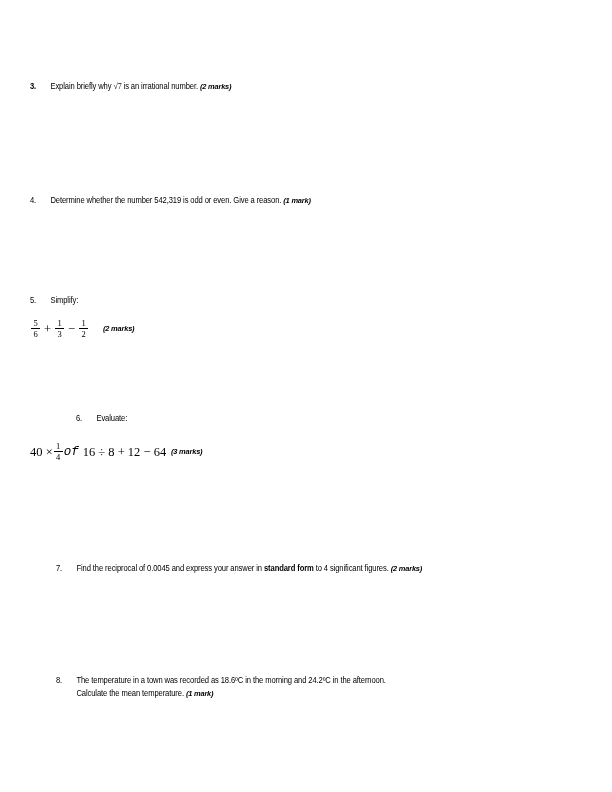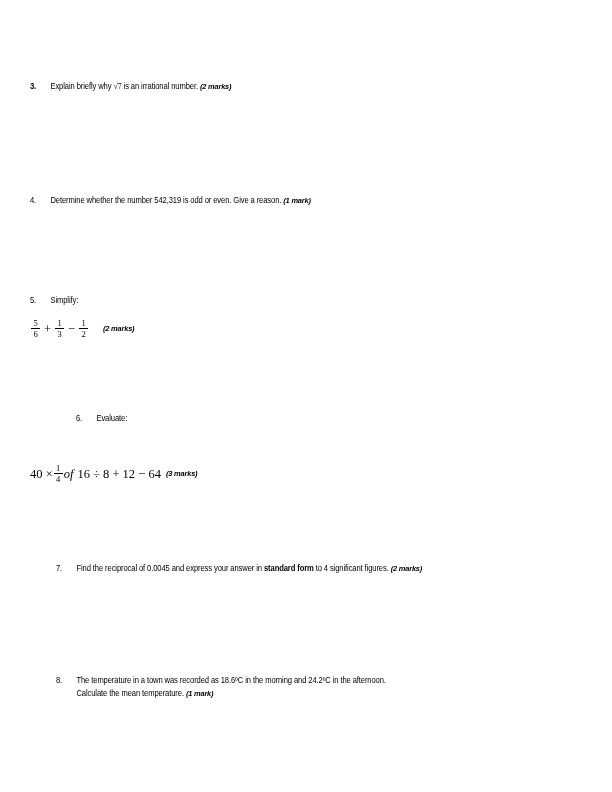--- a/index.html
+++ b/index.html
@@ -97,21 +97,21 @@
     width: 100%;
     min-width: 9px;
     height: 1px;
     background: #000;
   }
   .frac .bot {
     display: block;
     padding: 0.5px 2px 0 2px;
   }
   .ital-serif {
-    font-family: Liberation Serif, serif;
+    font-family: Liberation Mono, monospace;
     font-style: italic;
   }
   .marks-serif {
     font-family: "Liberation Sans", sans-serif;
     font-style: italic;
     font-weight: bold;
     font-size: 8px;
     letter-spacing: -0.2px;
     transform: scaleX(0.93);
     transform-origin: left center;
@@ -170,21 +170,21 @@
     <span class="marks-serif">(2 marks)</span>
   </div>
 
   <div class="q" style="left:76px; top:412px;">
     <span class="num" style="width:22px;">6.</span>
     <span class="body">
       <span class="line">Evaluate:</span>
     </span>
   </div>
 
-  <div class="math" style="left:30px; top:464px;">
+  <div class="math" style="left:30px; top:442px;">
     <span>40 × </span>
     <span class="frac">
       <span class="top">1</span>
       <span class="bar"></span>
       <span class="bot">4</span>
     </span>
     <span class="ital-serif">of</span>
     <span style="display:inline-block; width:4px;"></span>
     <span>16 ÷ 8 + 12 − 64</span>
     <span style="display:inline-block; width:5px;"></span>

